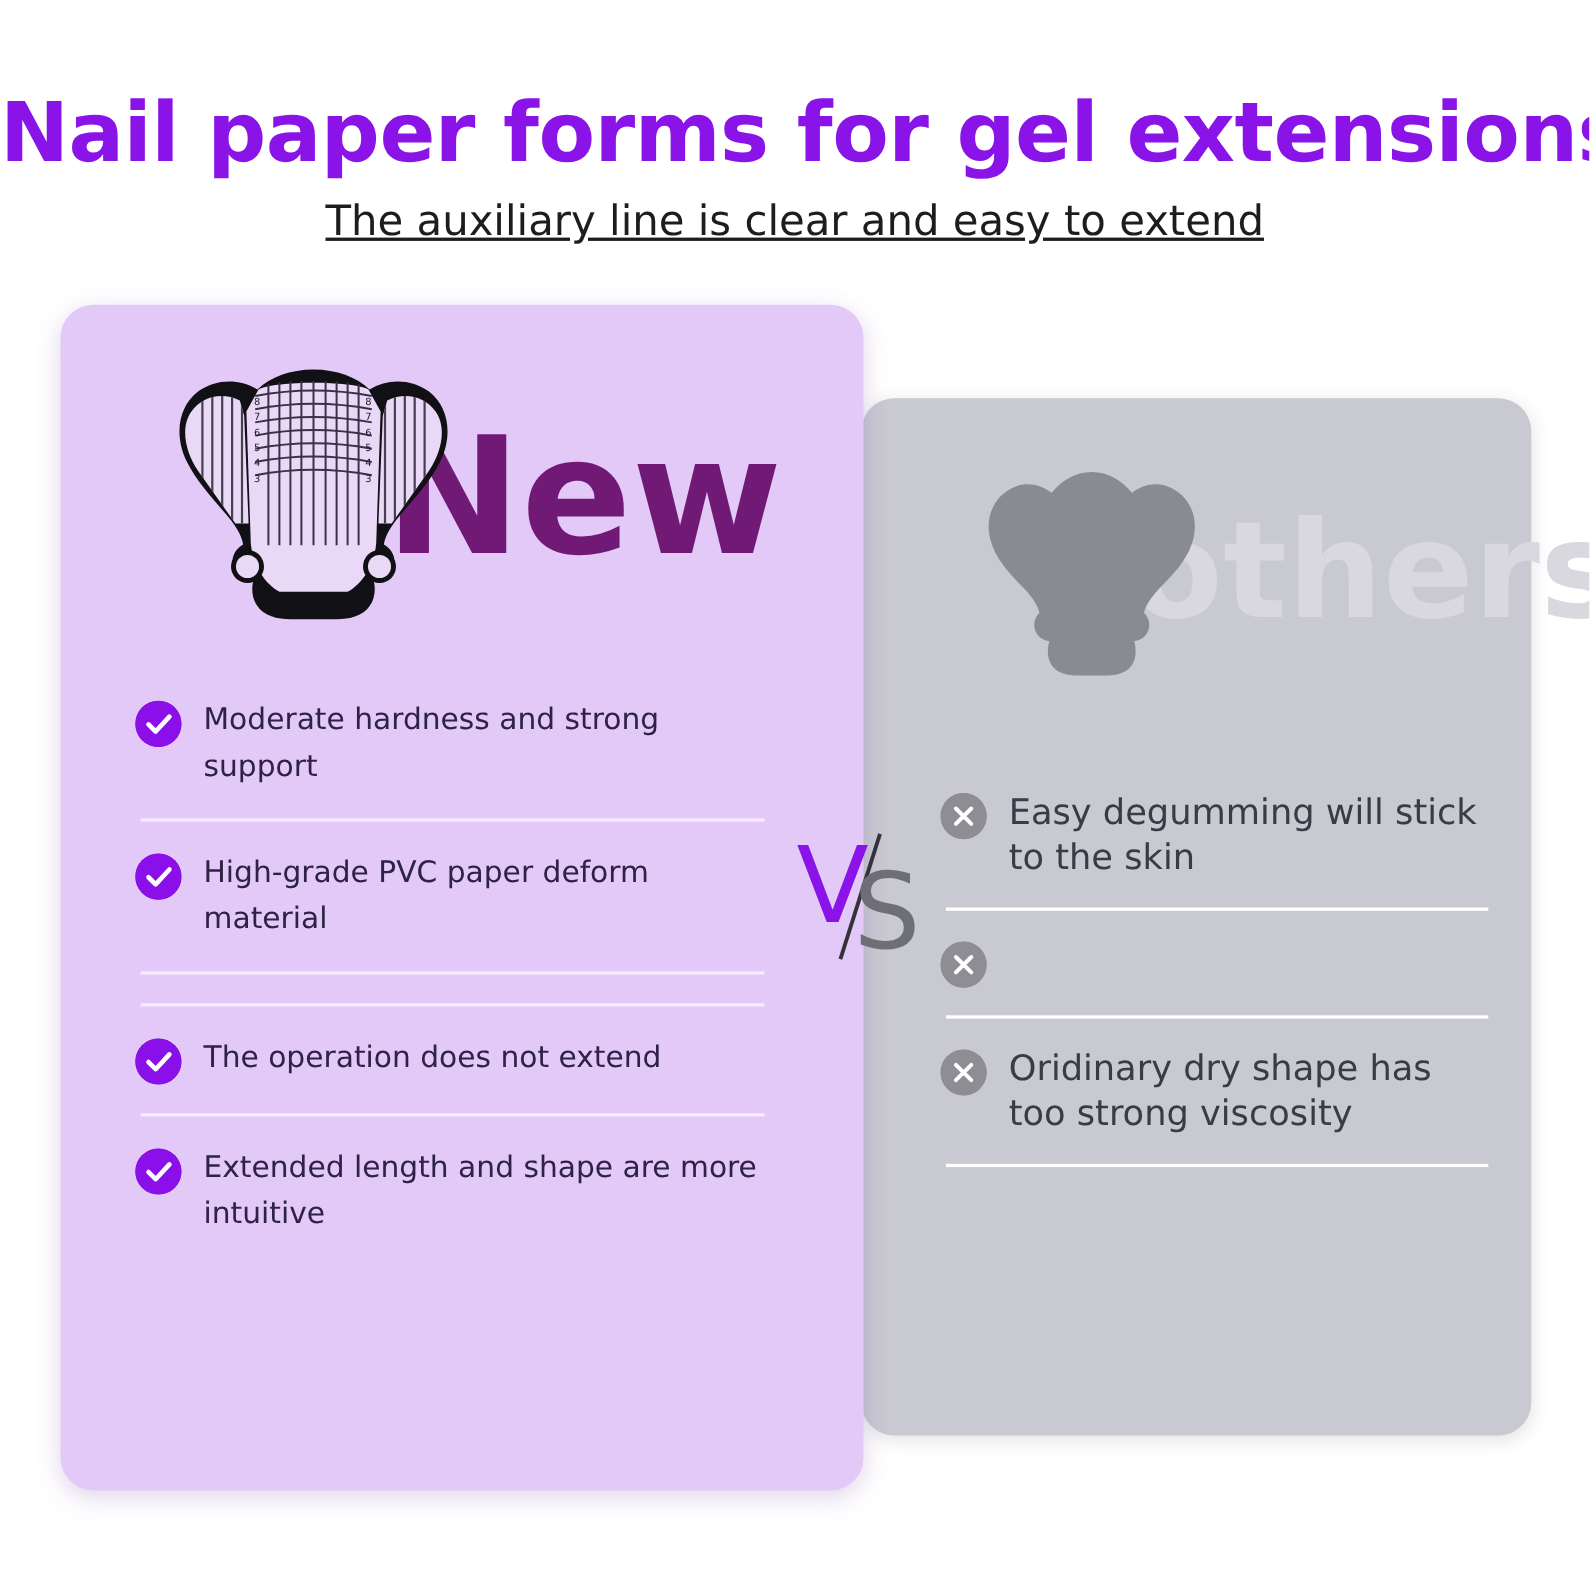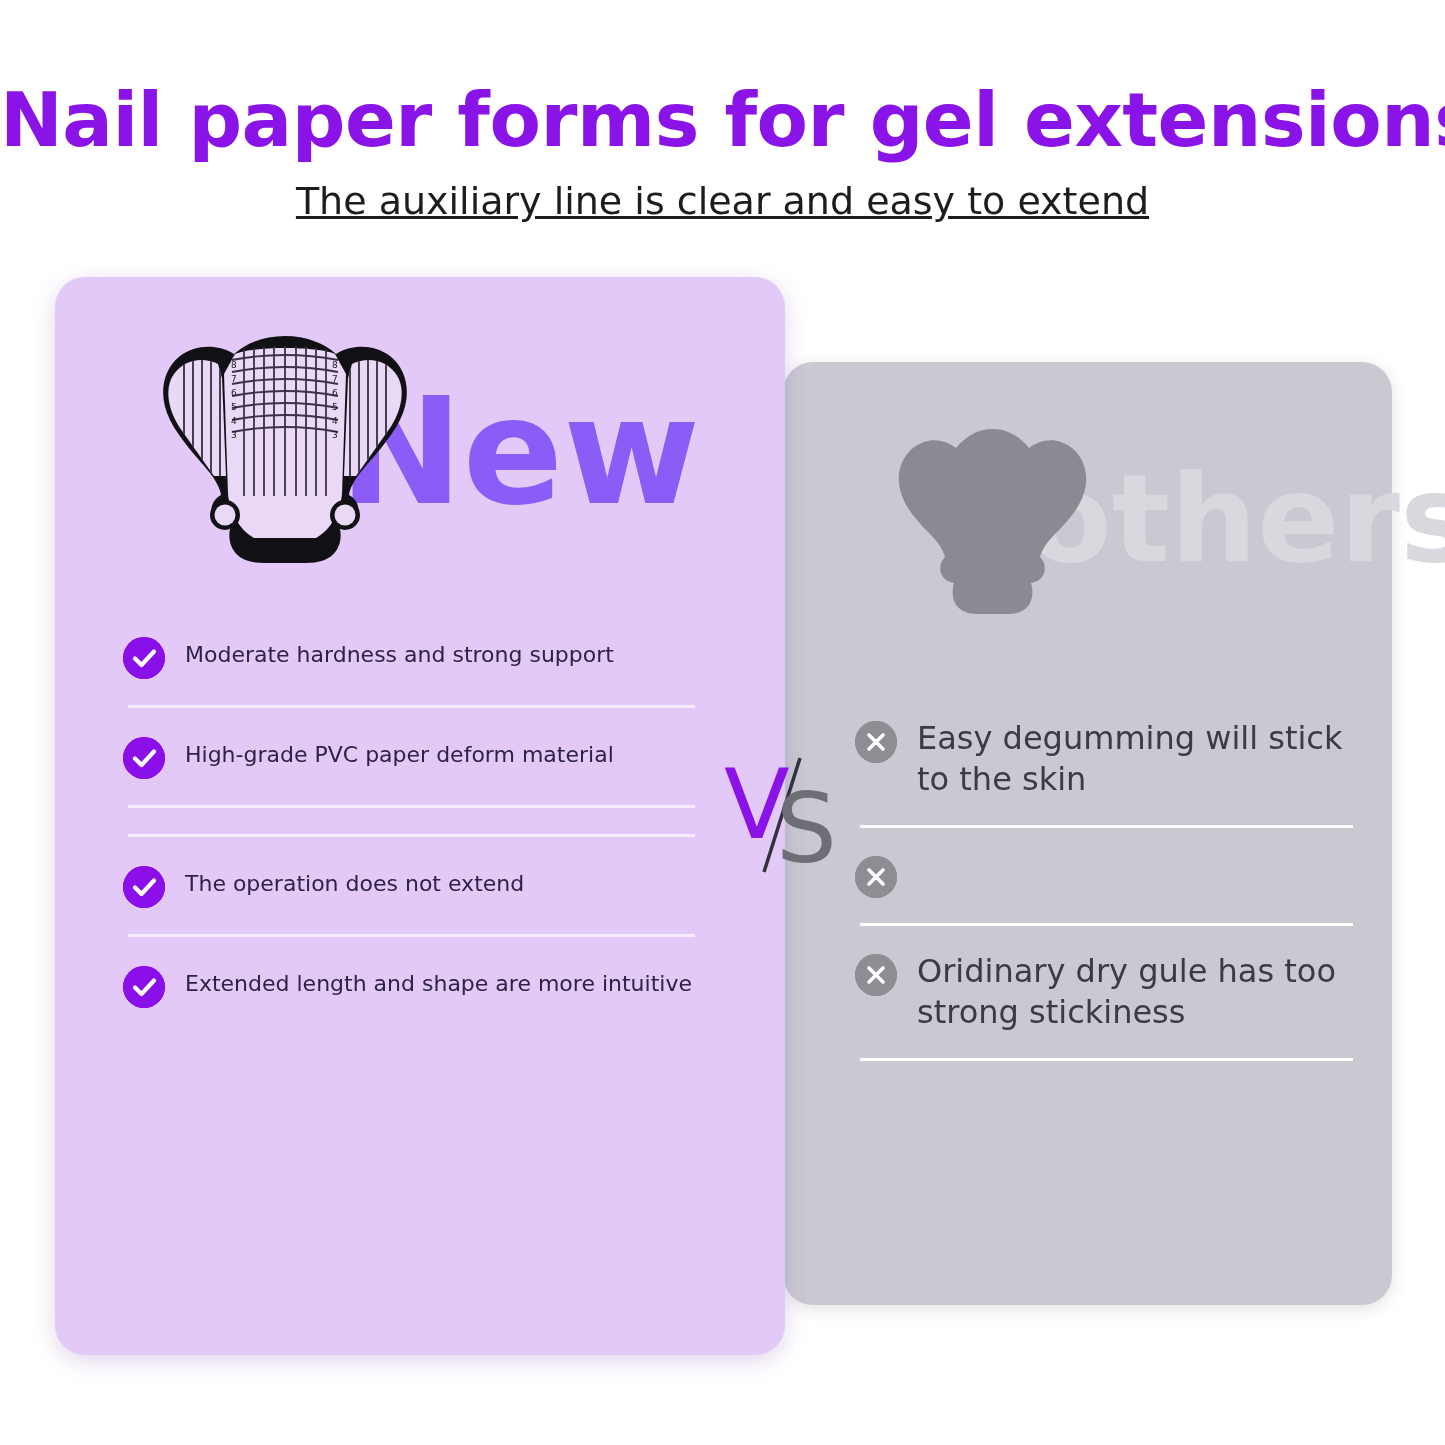--- a/index.html
+++ b/index.html
@@ -78,25 +78,25 @@
   
   .watermark {
     position: absolute;
     font-family: "DejaVu Sans", sans-serif;
     font-weight: 700;
     user-select: none;
     pointer-events: none;
     white-space: nowrap;
   }
   .watermark-new {
-    left: 339px;
+    left: 350px;
     top: 378px;
     font-size: 148px;
     line-height: 148px;
-    color: #8b5cf6;
+    color: #701a75;
     z-index: 3;
   }
   .watermark-others {
     left: 1028px;
     top: 458px;
     font-size: 122px;
     line-height: 122px;
     color: #d8d8de;
     z-index: 2;
   }
@@ -148,21 +148,21 @@
     display: block;
     margin-top: 3px;
   }
   .badge-check { background: #8b0fe8; }
   .badge-cross { background: #8d8d93; }
   .feature-text {
     font-family: "DejaVu Sans", sans-serif;
     font-weight: 400;
   }
   .list-new .feature-text {
-    font-size: 22px;
+    font-size: 27px;
     line-height: 42px;
     color: #2e2344;
   }
   .list-others .feature-text {
     font-size: 32px;
     line-height: 41px;
     color: #3b3b45;
   }
   .divider {
     height: 3px;
@@ -417,20 +417,20 @@
     </div>
     <hr class="divider">
 
     <div class="feature-row">
       <span class="badge badge-cross">
         <svg viewBox="0 0 42 42" width="42" height="42" aria-hidden="true">
           <circle cx="21" cy="21" r="21" fill="#8d8d93"></circle>
           <path d="M14 14 L28 28 M28 14 L14 28" fill="none" stroke="#ffffff" stroke-width="3.6" stroke-linecap="round"></path>
         </svg>
       </span>
-      <span class="feature-text">Oridinary dry gule has too strong stickiness</span>
+      <span class="feature-text">Oridinary dry shape has too strong viscosity</span>
     </div>
     <hr class="divider">
 
 
   </div>
 
 </div>
 
 </body></html>

